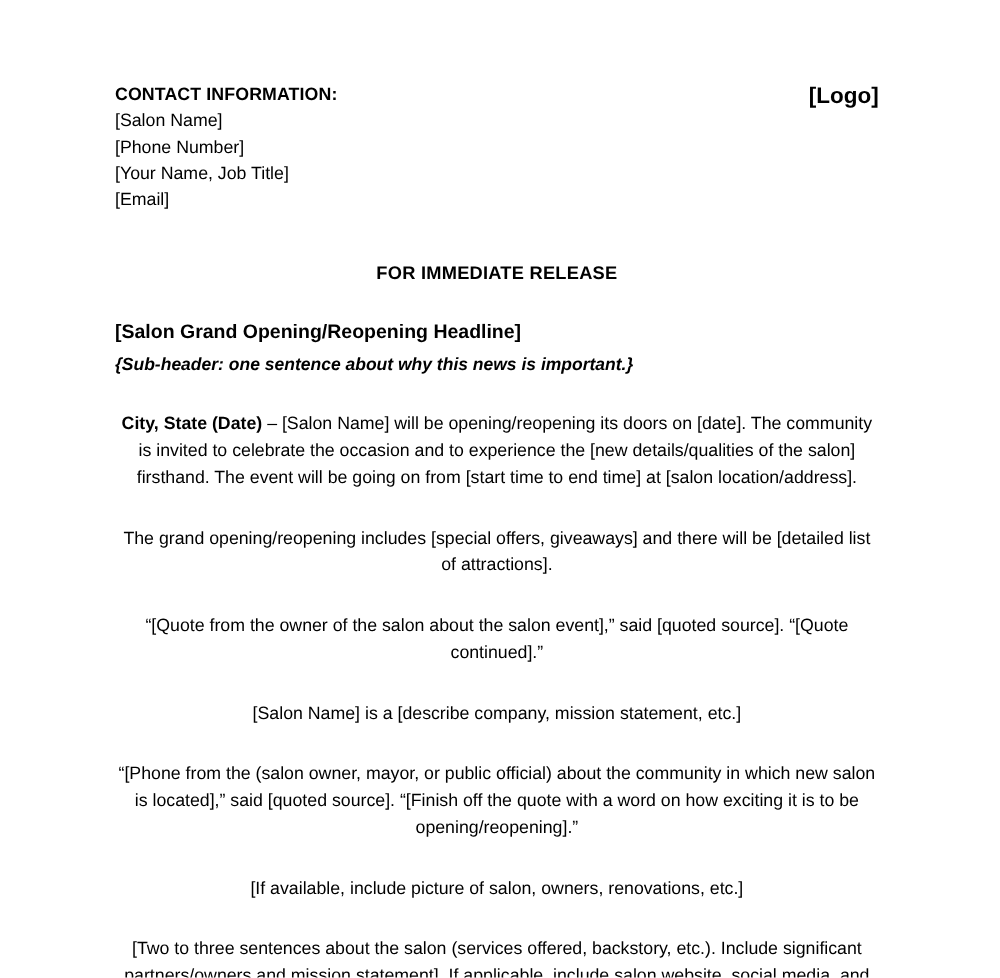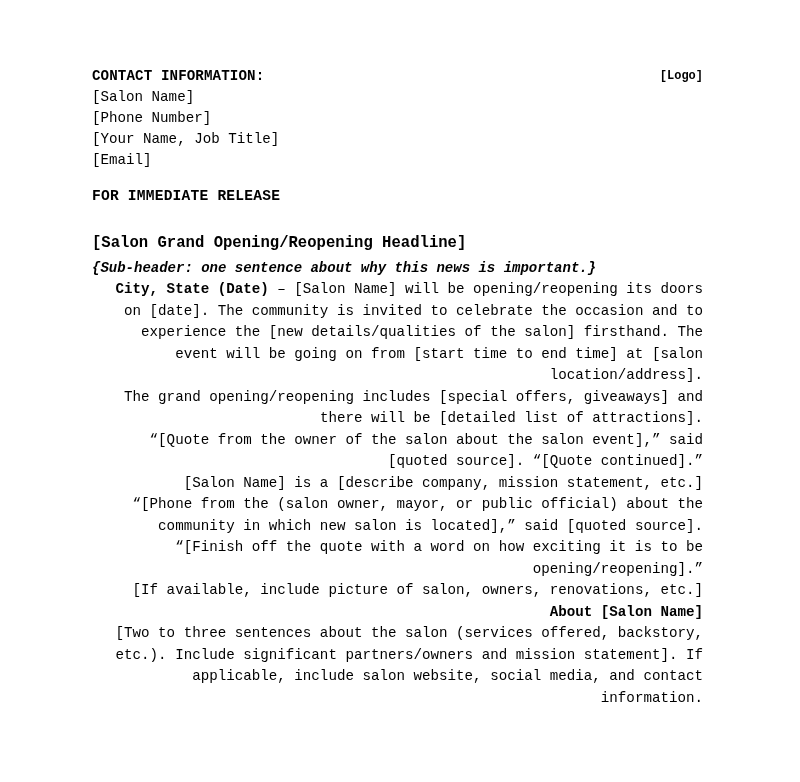--- a/index.html
+++ b/index.html
@@ -14,21 +14,20 @@
     color: #000000;
     -webkit-font-smoothing: antialiased;
   }
 
   .page {
     position: relative;
     width: 634px;
     height: 782px;
     background: #ffffff;
     box-sizing: border-box;
-    font-family: Liberation Mono, monospace;
   }
 
   .content {
     position: absolute;
     left: 92px;
     top: 66px;
     width: 611px;
   }
 
   
@@ -42,29 +41,30 @@
     line-height: 21px;
   }
   .contact-title {
     font-weight: bold;
     letter-spacing: 0.1px;
   }
   .contact-line {
     font-weight: normal;
   }
   .logo-mark {
-    font-size: 12px;
+    font-size: 18px;
     line-height: 21px;
     font-weight: bold;
     white-space: nowrap;
   }
 
   
   .release-line {
-    margin-top: 17px;
+    margin-top: 40px;
+    text-align: center;
     font-size: 14.6px;
     font-weight: bold;
     letter-spacing: 0.2px;
   }
   .headline {
     margin-top: 28px;
     text-align: left;
     font-size: 15.6px;
     font-weight: bold;
     line-height: 22px;
@@ -72,23 +72,24 @@
   .subheader {
     margin-top: 4px;
     font-size: 14px;
     font-weight: bold;
     font-style: italic;
     line-height: 21px;
   }
 
   
   .body-block {
+    margin-top: 27px;
     font-size: 14.2px;
     line-height: 21.5px;
-    text-align: right;
+    text-align: center;
   }
   .lead-label {
     font-weight: bold;
   }
   .about-heading {
     font-weight: bold;
     font-size: 14.2px;
     line-height: 21.5px;
   }
   .about-body {
@@ -127,18 +128,17 @@
 
     <div class="body-block">“[Quote from the owner of the salon about the salon event],” said [quoted source]. “[Quote continued].”</div>
 
     <div class="body-block">[Salon Name] is a [describe company, mission statement, etc.]</div>
 
     <div class="body-block">“[Phone from the (salon owner, mayor, or public official) about the community in which new salon is located],” said [quoted source]. “[Finish off the quote with a word on how exciting it is to be opening/reopening].”</div>
 
     <div class="body-block">[If available, include picture of salon, owners, renovations, etc.]</div>
 
     <div class="body-block">
-      <div class="about-heading">About [Salon Name]</div>
       <div class="about-body">[Two to three sentences about the salon (services offered, backstory, etc.). Include significant partners/owners and mission statement]. If applicable, include salon website, social media, and contact information.</div>
     </div>
 
   </div>
 </div>
 
 </body></html>

